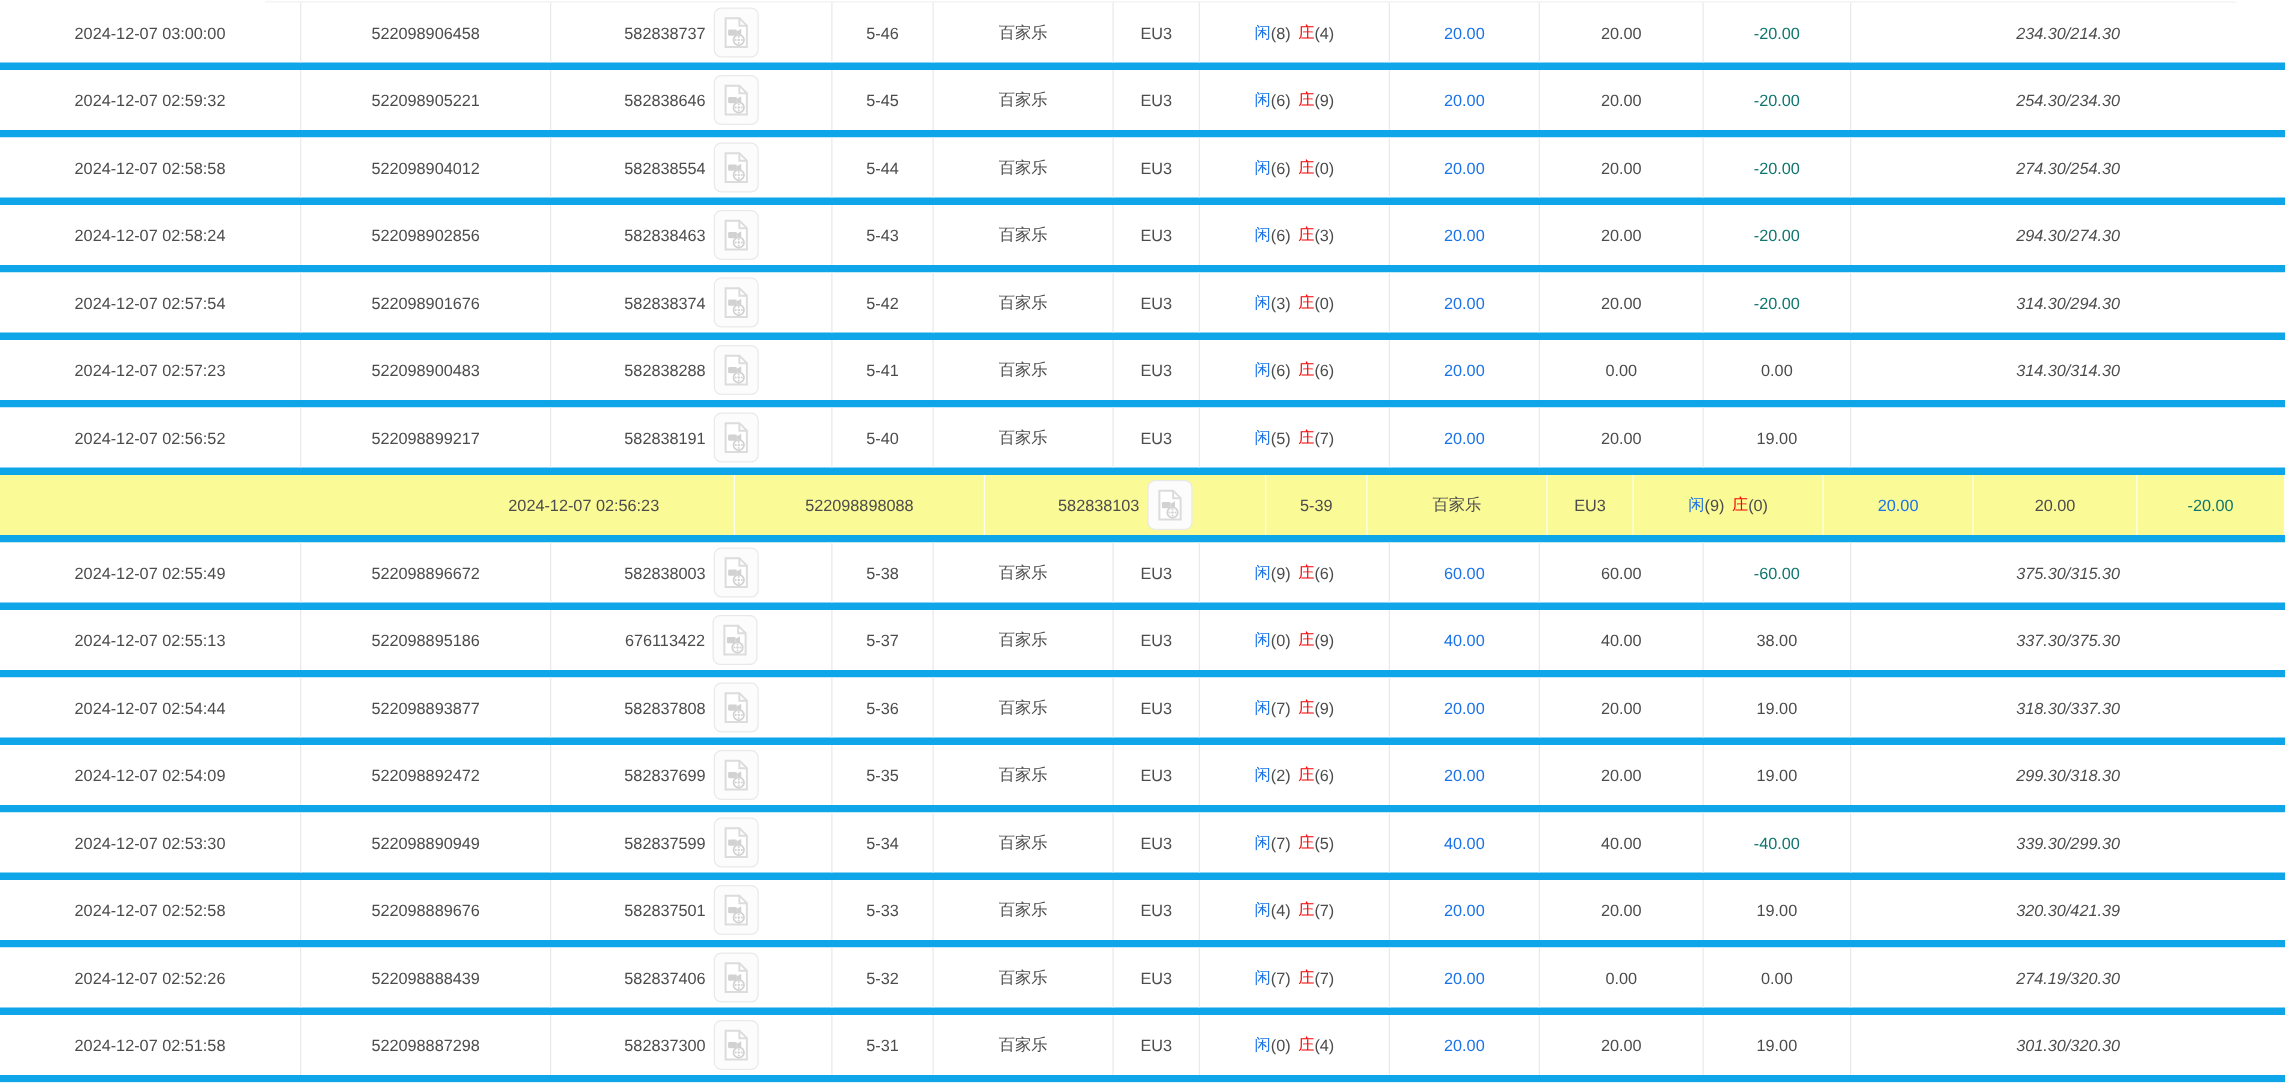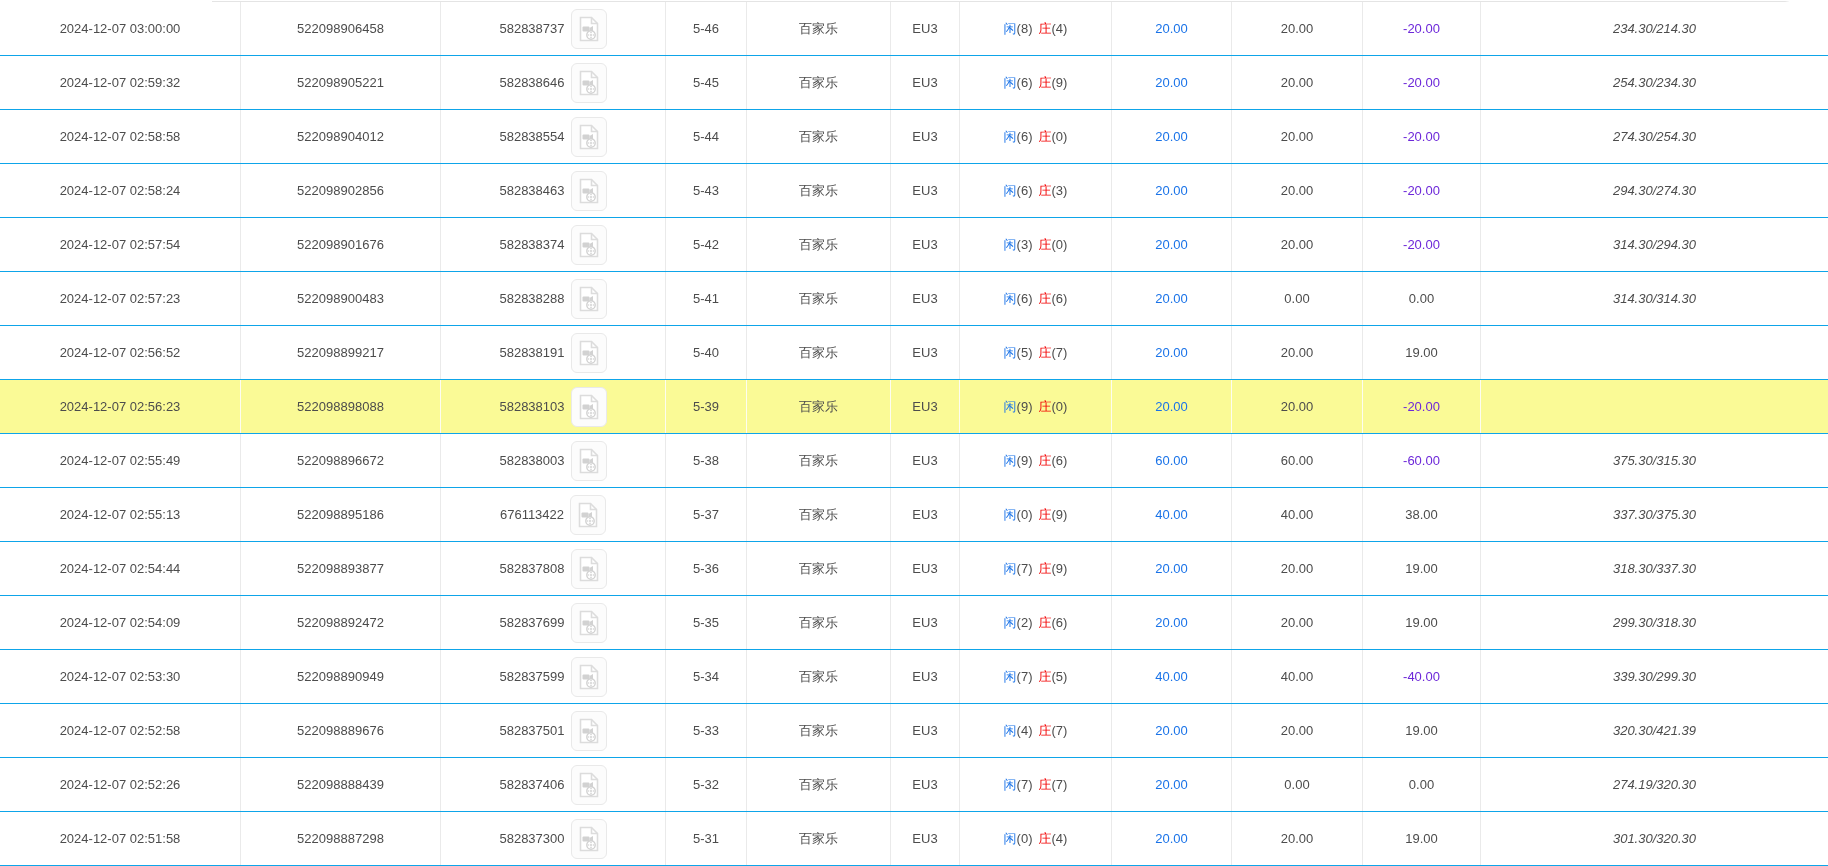--- a/index.html
+++ b/index.html
@@ -1,39 +1,39 @@
 <!DOCTYPE html>
 <html><head>
 <meta charset="utf-8">
 <style>
   html,body{margin:0;padding:0;background:#fff;}
   .screen{position:relative;width:1828px;height:866px;background:#fff;overflow:hidden;
           font-family:"Liberation Sans","DejaVu Sans",sans-serif;font-size:13px;color:#4c4c4c;}
   .top-edge{position:absolute;top:1px;left:212px;width:1582px;height:12px;
             border-top:1px solid #e4e4e4;border-right:1px solid #e4e4e4;border-top-right-radius:10px;}
   .table{position:absolute;top:2px;left:0;width:1828px;}
-  .row{display:flex;height:54px;border-bottom:1px solid #0ea5e9;box-sizing:border-box;background:#fff;}
-  .row.highlight{background:#fafa96;}
+  .row{display:flex;height:54px;border-bottom:6px solid #0ea5e9;box-sizing:border-box;background:#fff;}
+  .row.highlight{background:#fafa96;justify-content:flex-end;}
   .row.highlight .cell{border-right-color:#fdfdf0;}
   .cell{display:flex;align-items:center;justify-content:center;height:100%;
         border-right:1px solid #eaeaea;box-sizing:border-box;white-space:nowrap;}
   .c-time{width:241px;}
   .c-order{width:200px;}
   .c-round{width:225px;}
   .c-table{width:81px;}
   .c-game{width:144px;}
   .c-platform{width:69px;}
   .c-result{width:152px;}
   .c-bet{width:120px;}
   .c-valid{width:131px;}
   .c-winloss{width:118px;}
   .c-balance{flex:1;border-right:none;font-style:italic;}
   .blue{color:#1a73e8;}
   .red{color:#f20000;}
-  .c-winloss.neg{color:#6d28d9;}
+  .c-winloss.neg{color:#0f766e;}
   .result-banker{margin-left:6px;}
   a.bet-link{color:#1a73e8;text-decoration:none;cursor:pointer;}
   .video-btn{margin-left:6px;width:36px;height:40px;display:flex;align-items:center;justify-content:center;
              background:#fcfcfc;border:1px solid #e9e9e9;border-radius:6px;padding:0;cursor:pointer;}
   .video-btn svg{display:block;}
 </style>
 </head>
 <body>
 
 <div class="screen">

